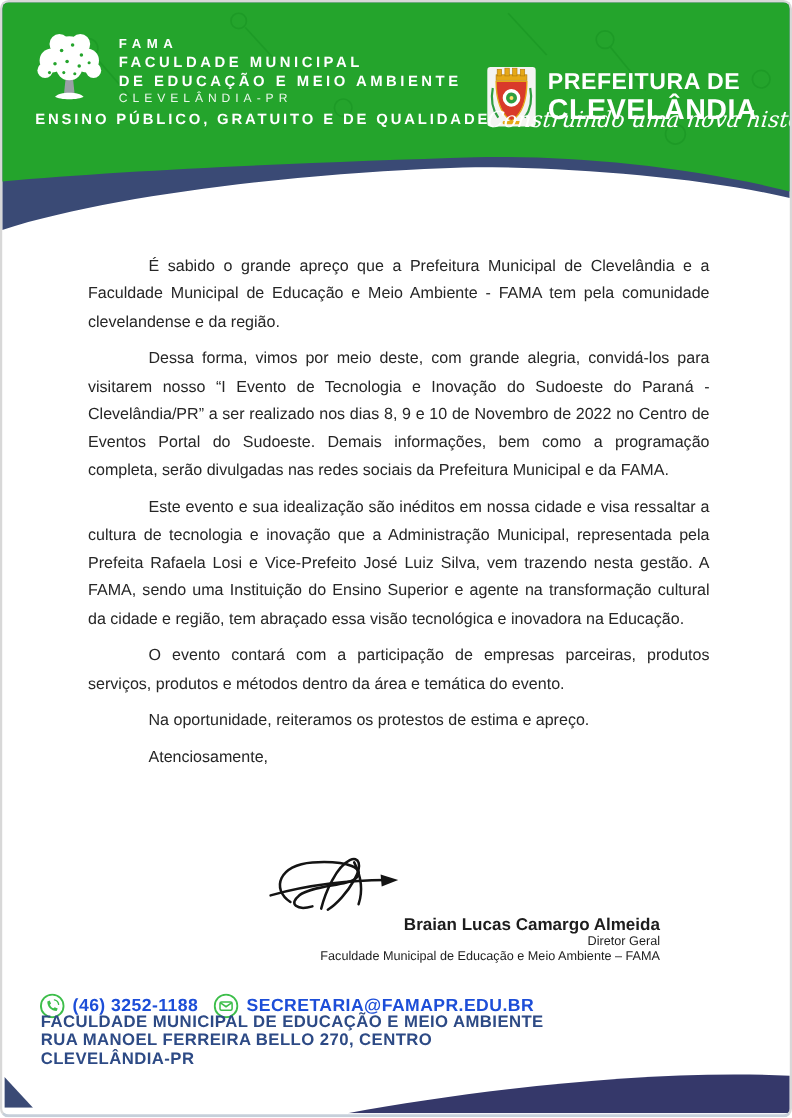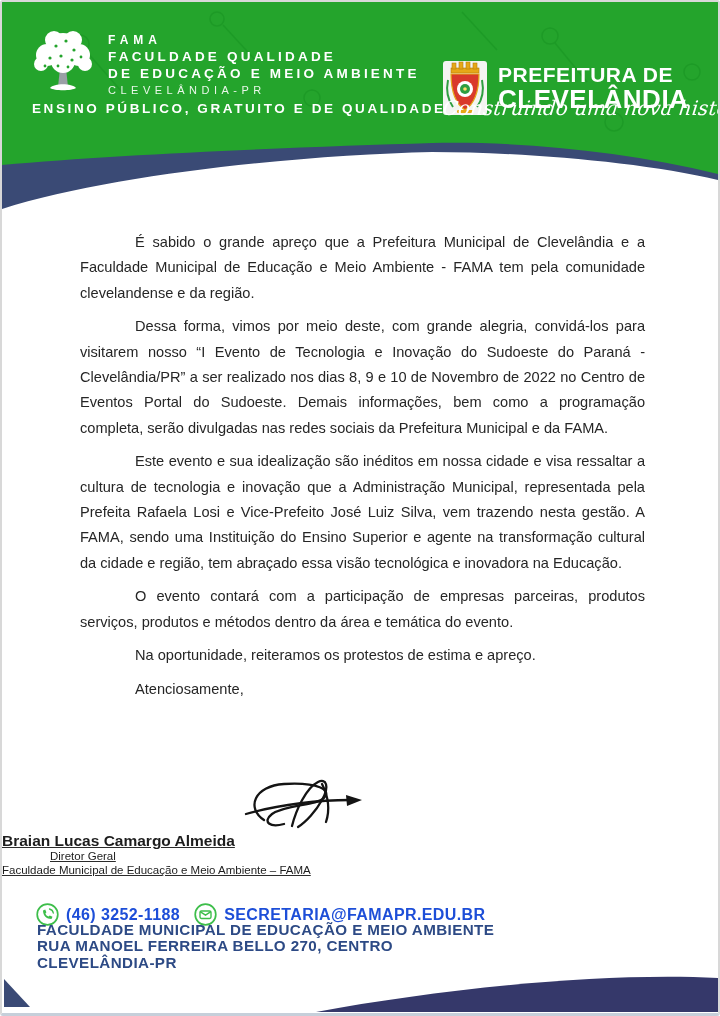--- a/index.html
+++ b/index.html
@@ -1,19 +1,19 @@
 <!DOCTYPE html>
 <html lang="pt-BR"><head>
 <meta charset="utf-8">
 <style>
   html,body{margin:0;padding:0;background:#ffffff;}
   .page{
     position:relative;width:720px;height:1016px;box-sizing:border-box;
     background:#ffffff;border:2px solid #d8d8d8;border-bottom:3px solid #c6cfda;
-    border-radius:3px;overflow:hidden;
+    border-radius:8px;overflow:hidden;
     font-family:"Liberation Sans", sans-serif;color:#2b2b2b;
   }
   
   .header{position:absolute;top:0;left:0;width:716px;height:212px;}
   .header-bg{position:absolute;top:0;left:0;width:100%;height:100%;}
   .brand{position:absolute;left:26px;top:24px;display:flex;align-items:flex-start;}
   .brand-text{margin-left:10px;padding-top:7px;color:#ffffff;}
   .brand-acronym{font-size:12px;font-weight:bold;letter-spacing:5px;line-height:15px;}
   .brand-line{font-size:13.5px;font-weight:bold;letter-spacing:3.2px;line-height:17px;}
   .brand-city{font-size:11px;font-weight:400;letter-spacing:4.5px;line-height:16px;color:#eaf7ea;}
@@ -26,21 +26,21 @@
     position:absolute;left:441px;top:94px;width:266px;color:#ffffff;
     font-family:"DejaVu Serif", serif;font-style:italic;font-size:20px;
     transform:skewX(-6deg);white-space:nowrap;
   }
   
   .letter{position:absolute;left:78px;top:228px;width:565px;font-size:14.6px;line-height:25.4px;color:#262626;}
   .letter p{margin:0 0 8px 0;text-align:justify;text-indent:55px;}
   .letter .salutation{margin-bottom:44px;text-align:left;}
   .letter .closing{text-align:left;}
   
-  .signature{position:absolute;left:0;top:772px;width:598px;text-align:left;text-decoration:underline;}
+  .signature{position:absolute;left:0;top:772px;width:598px;text-align:right;}
   .sig-scribble{display:block;margin:0 auto 2px auto;}
   .sig-name{font-size:15.5px;font-weight:bold;color:#1d1d1d;line-height:17px;}
   .sig-role{font-size:11.5px;color:#1d1d1d;line-height:14px;margin-left:48px;}
   .sig-org{font-size:11.5px;color:#1d1d1d;line-height:14px;}
   
   .contact-row{position:absolute;left:34px;top:901px;display:flex;align-items:center;}
   .contact-row .txt{font-size:16px;font-weight:800;letter-spacing:.4px;color:#1d4ed8;margin:0 14px 0 7px;}
   .contact-row .txt.email{margin-right:0;}
   .address{position:absolute;left:35px;top:920px;color:#2d4a85;font-weight:800;font-size:15.2px;letter-spacing:.4px;line-height:16.4px;}
   .corner-tl{position:absolute;left:2px;bottom:6px;}
@@ -94,21 +94,21 @@
           <circle cx="33" cy="30" r="1.6"></circle>
             <circle cx="44" cy="34" r="1.6"></circle>
           <circle cx="53" cy="31" r="1.4"></circle>
             <circle cx="17" cy="40" r="1.4"></circle>
           <circle cx="30" cy="40" r="1.4"></circle>
             <circle cx="40" cy="41" r="1.4"></circle>
         </g>
       </svg>
       <div class="brand-text">
         <div class="brand-acronym">FAMA</div>
-        <div class="brand-line">FACULDADE QUALIDADE</div>
+        <div class="brand-line">FACULDADE MUNICIPAL</div>
         <div class="brand-line">DE EDUCAÇÃO E MEIO AMBIENTE</div>
         <div class="brand-city">CLEVELÂNDIA-PR</div>
       </div>
     </div>
 
     <div class="tagline">ENSINO PÚBLICO, GRATUITO E DE QUALIDADE.</div>
 
     <div class="pref">
       <svg width="46" height="56" viewBox="0 0 46 56" aria-hidden="true">
         <rect x="1" y="1" width="44" height="54" rx="3" fill="#f4f4f2"></rect>

